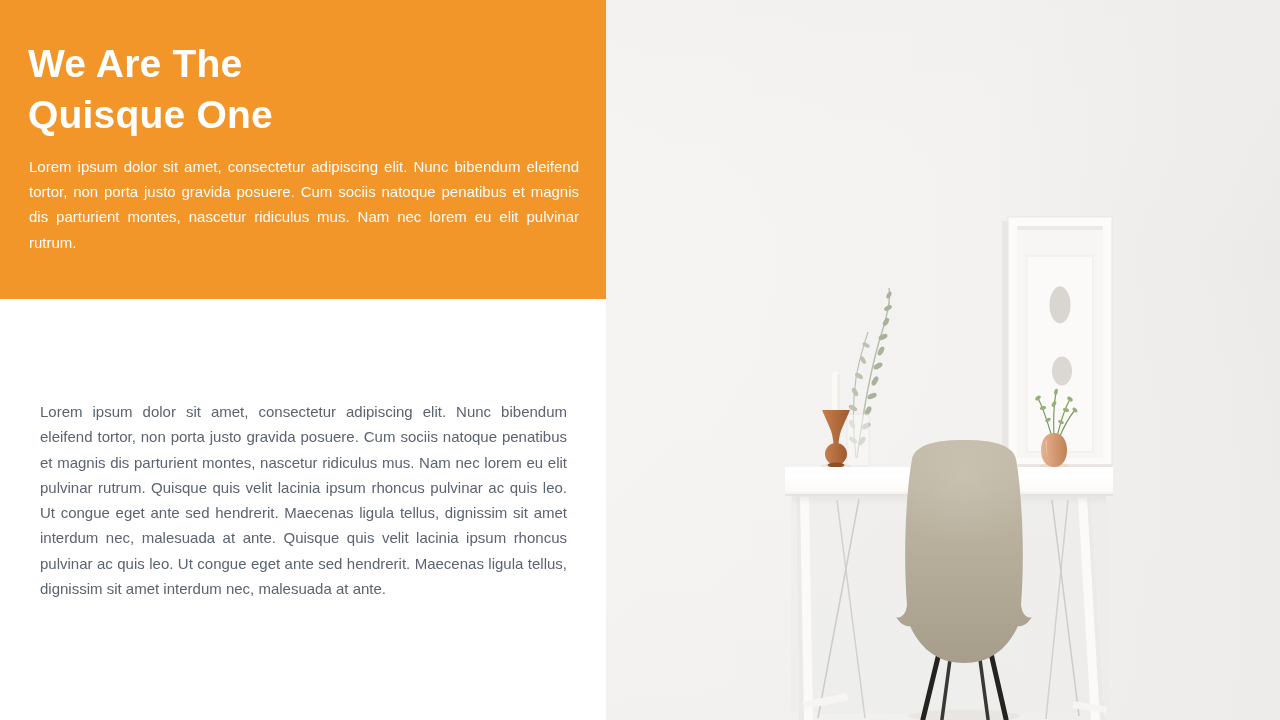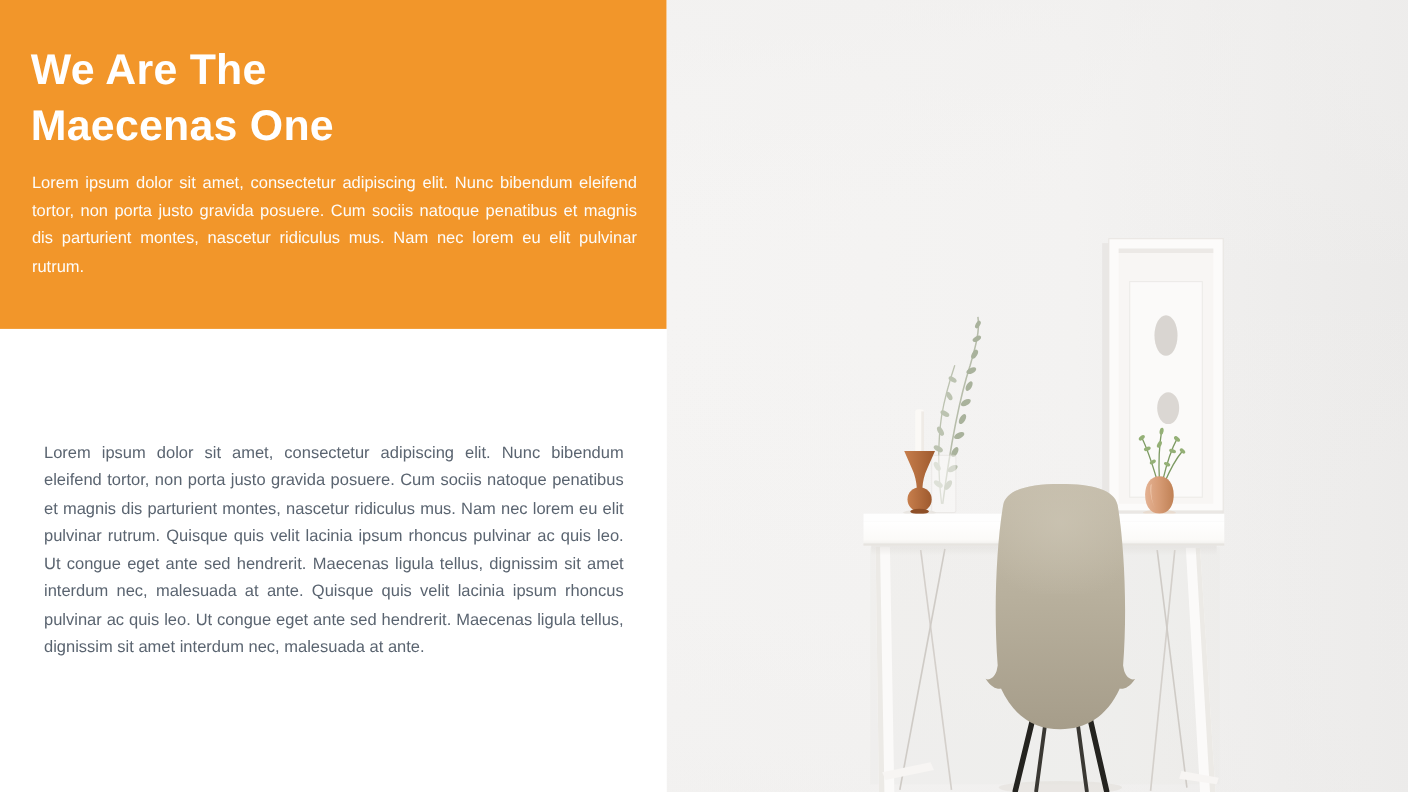--- a/index.html
+++ b/index.html
@@ -44,21 +44,21 @@
   .photo svg{display:block;}
 </style>
 </head>
 <body>
 
 <div class="slide">
 
   <div class="orange-panel">
     <h1 class="slide-title">
       <span>We Are The</span>
-      <span>Maecenas One</span>
+      <span>Quisque One</span>
     </h1>
     <p class="intro-paragraph">Lorem ipsum dolor sit amet, consectetur adipiscing elit. Nunc bibendum eleifend tortor, non porta justo gravida posuere. Cum sociis natoque penatibus et magnis dis parturient montes, nascetur ridiculus mus. Nam nec lorem eu elit pulvinar rutrum.</p>
   </div>
 
   <p class="body-paragraph">Lorem ipsum dolor sit amet, consectetur adipiscing elit. Nunc bibendum eleifend tortor, non porta justo gravida posuere. Cum sociis natoque penatibus et magnis dis parturient montes, nascetur ridiculus mus. Nam nec lorem eu elit pulvinar rutrum. Quisque quis velit lacinia ipsum rhoncus pulvinar ac quis leo. Ut congue eget ante sed hendrerit. Maecenas ligula tellus, dignissim sit amet interdum nec, malesuada at ante. Quisque quis velit lacinia ipsum rhoncus pulvinar ac quis leo. Ut congue eget ante sed hendrerit. Maecenas ligula tellus, dignissim sit amet interdum nec, malesuada at ante.</p>
 
   <div class="photo" role="img" aria-label="Minimalist workspace photo: white trestle desk against a white wall, beige shell chair with black metal legs, leaning white picture frame with two grey oval prints, eucalyptus branch in a clear glass vase, white taper candle in a terracotta holder, and a copper vase with green sprigs">
     <svg width="674" height="720" viewBox="0 0 674 720" xmlns="http://www.w3.org/2000/svg">
       <defs>
         <linearGradient id="wallGrad" x1="0" y1="0" x2="1" y2="0">

